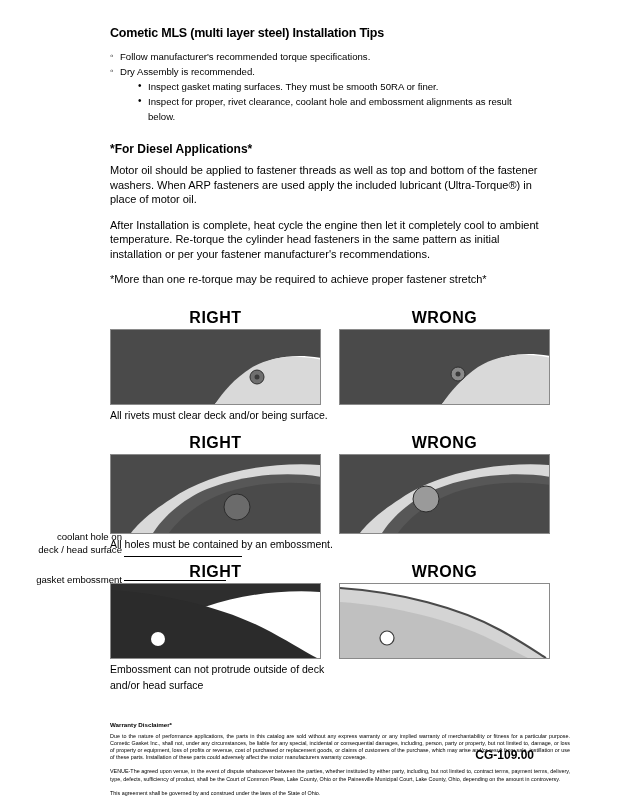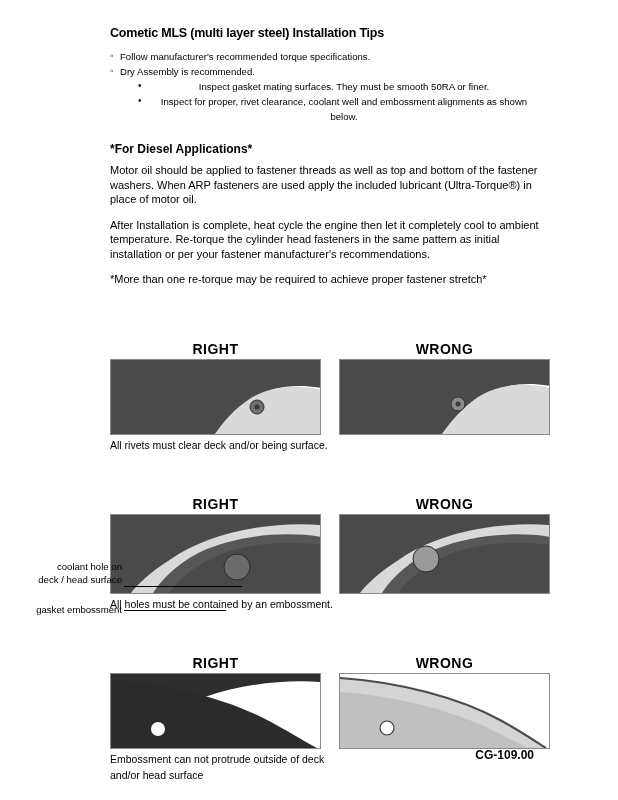--- a/index.html
+++ b/index.html
@@ -90,24 +90,23 @@
     position: relative;
   }
   .fig-headings {
     display: flex;
     gap: 18px;
     margin-bottom: 2px;
   }
   .fig-heading {
     width: 211px;
     text-align: center;
-    font-size: 14px;
+    font-size: 16px;
     font-weight: bold;
     letter-spacing: 0.5px;
-    margin-top: 32px;
   }
   .fig-pair {
     display: flex;
     gap: 18px;
   }
   .fig-box {
     width: 211px;
     height: 74px;
     border: 1px solid #8a8a8a;
     position: relative;
@@ -175,23 +174,23 @@
 <body>
 
 <div class="page">
 
   <h1 class="title">Cometic MLS (multi layer steel) Installation Tips</h1>
 
   <ul class="bullets">
     <li>Follow manufacturer's recommended torque specifications.</li>
     <li>Dry Assembly is recommended.</li>
   </ul>
-  <ul class="subbullets" style="margin-left:84px;font-size:9.6px;line-height:15px;text-align:center;">
+  <ul class="subbullets" style="margin-left:84px;font-size:9.6px;line-height:15px;">
     <li>Inspect gasket mating surfaces.  They must be smooth 50RA or finer.</li>
-    <li>Inspect for proper, rivet clearance, coolant well and embossment alignments as shown below.</li>
+    <li>Inspect for proper, rivet clearance, coolant hole and embossment alignments as result below.</li>
   </ul>
 
   <h2 class="section-title">*For Diesel Applications*</h2>
   <p class="para">Motor oil should be applied to fastener threads as well as top and bottom of the fastener washers. When ARP fasteners are used apply the included lubricant (Ultra-Torque®) in place of motor oil.</p>
   <p class="para">After Installation is complete, heat cycle the engine then let it completely cool to ambient temperature. Re-torque the cylinder head fasteners in the same pattern as initial installation or per your fastener manufacturer's recommendations.</p>
   <p class="para last">*More than one re-torque may be required to achieve proper fastener stretch*</p>
 
   <div class="figures">
 
     <div class="fig-row">

